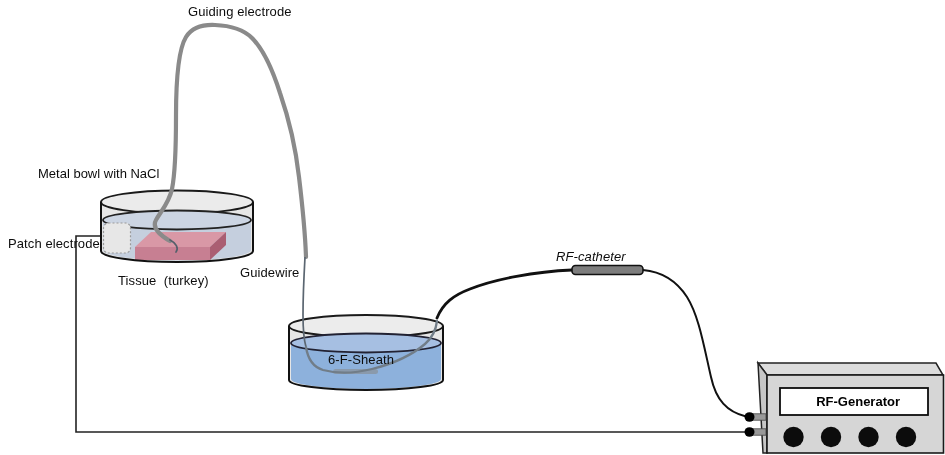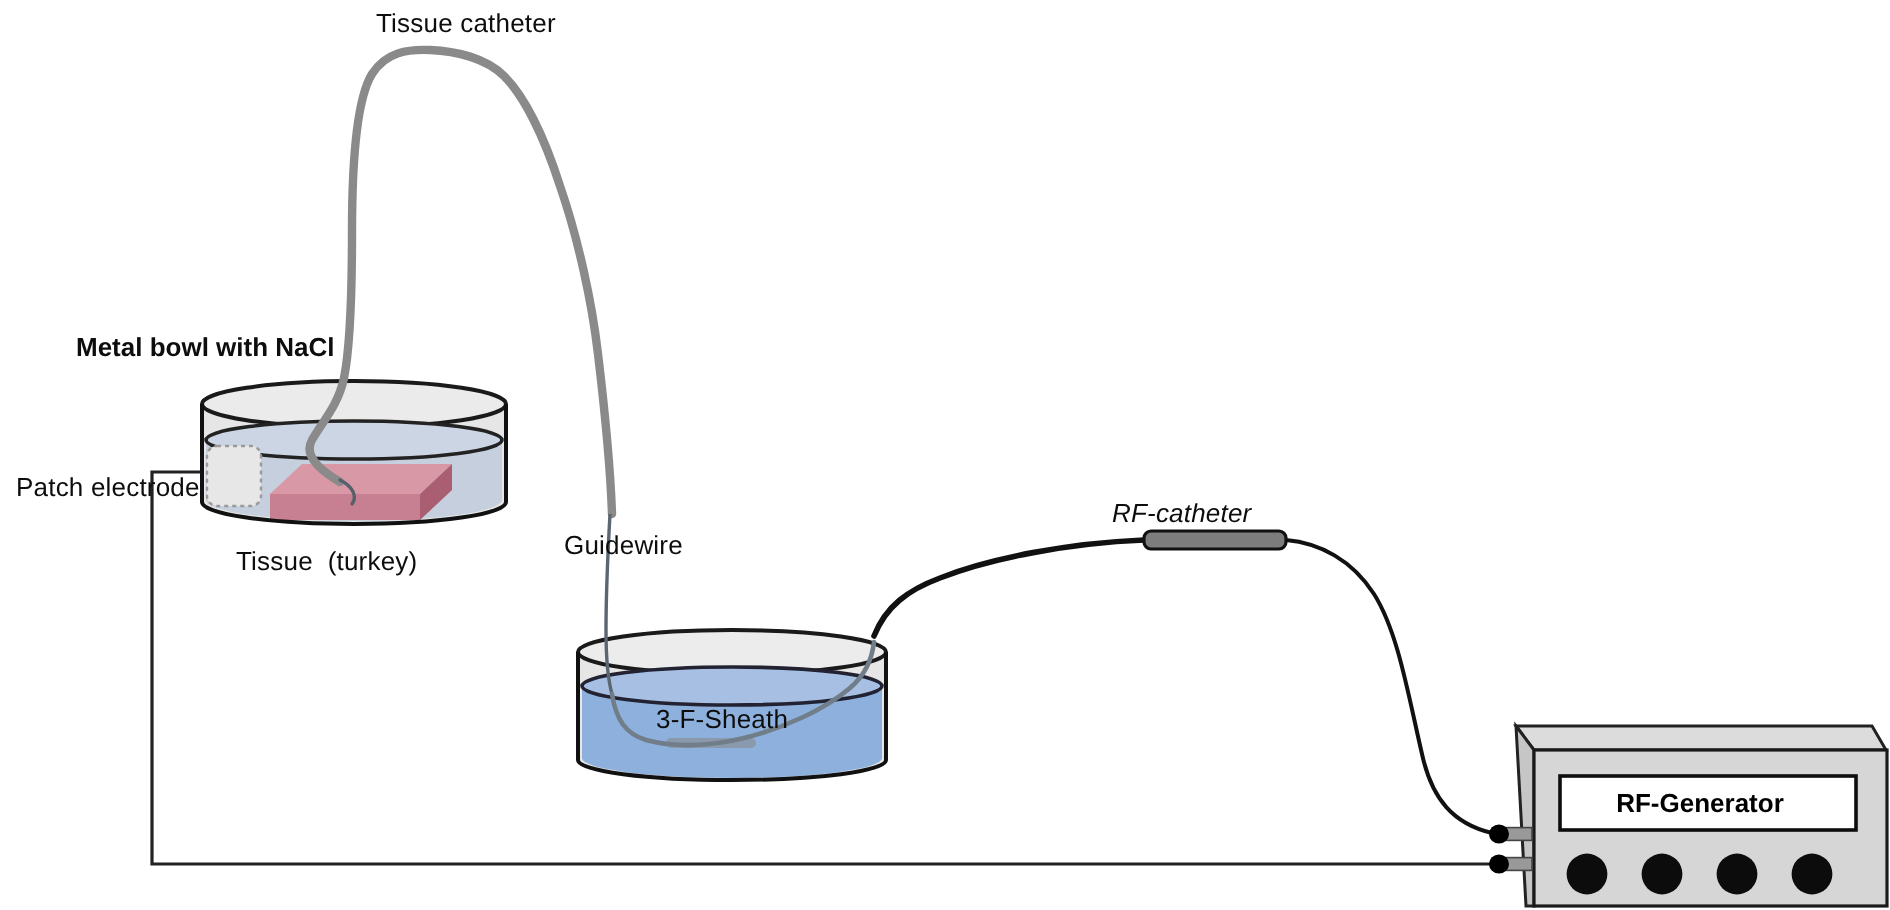--- a/index.html
+++ b/index.html
@@ -12,26 +12,26 @@
   }
   #diagram-svg{position:absolute;left:0;top:0;}
   .lbl{
     position:absolute;
     font-size:13px;
     line-height:15px;
     color:#0d0d0d;
     white-space:pre;
     letter-spacing:0.1px;
   }
-  .lbl.bold{font-weight:bold;letter-spacing:0;}
+  .lbl.bold{font-weight:normal;letter-spacing:0;}
   #generator-display-label{
     position:absolute;
     left:780px;top:388px;width:120px;height:27px;
     line-height:27px;
-    text-align:center;
+    text-align:right;
     text-indent:20px;
     font-weight:bold;
     font-size:13px;
     color:#000;
     white-space:pre;
   }
 </style>
 </head>
 <body>
 
@@ -100,30 +100,30 @@
         <rect x="752" y="413.8" width="14" height="6.4" fill="#999999" stroke="#444444" stroke-width="0.8"></rect>
         <ellipse cx="749.5" cy="417" rx="5" ry="4.8" fill="#000000"></ellipse>
       </g>
       <g>
         <rect x="752" y="428.8" width="14" height="6.4" fill="#999999" stroke="#444444" stroke-width="0.8"></rect>
         <ellipse cx="749.5" cy="432" rx="5" ry="4.8" fill="#000000"></ellipse>
       </g>
     </g>
   </svg>
 
-  <div class="lbl" style="left:188px;top:4px;">Tissue catheter</div>
+  <div class="lbl" style="left:188px;top:4px;">Guiding electrode</div>
 
   <div class="lbl bold" style="left:38px;top:166px;">Metal bowl with NaCl</div>
 
   <div class="lbl" style="left:8px;top:221px;margin-top:15px;">Patch electrode</div>
 
   <div class="lbl" style="left:118px;top:273px;">Tissue  (turkey)</div>
 
-  <div class="lbl" style="left:240px;top:265px;margin-left:42px;">Guidewire</div>
+  <div class="lbl" style="left:240px;top:265px;">Guidewire</div>
 
 
-  <div class="lbl" style="left:328px;top:352px;">3-F-Sheath</div>
+  <div class="lbl" style="left:328px;top:352px;">6-F-Sheath</div>
 
   <div class="lbl" style="left:556px;top:249px;font-style:italic;">RF-catheter</div>
 
   <div id="generator-display-label">RF-Generator</div>
 
 </div>
 
 </body></html>

